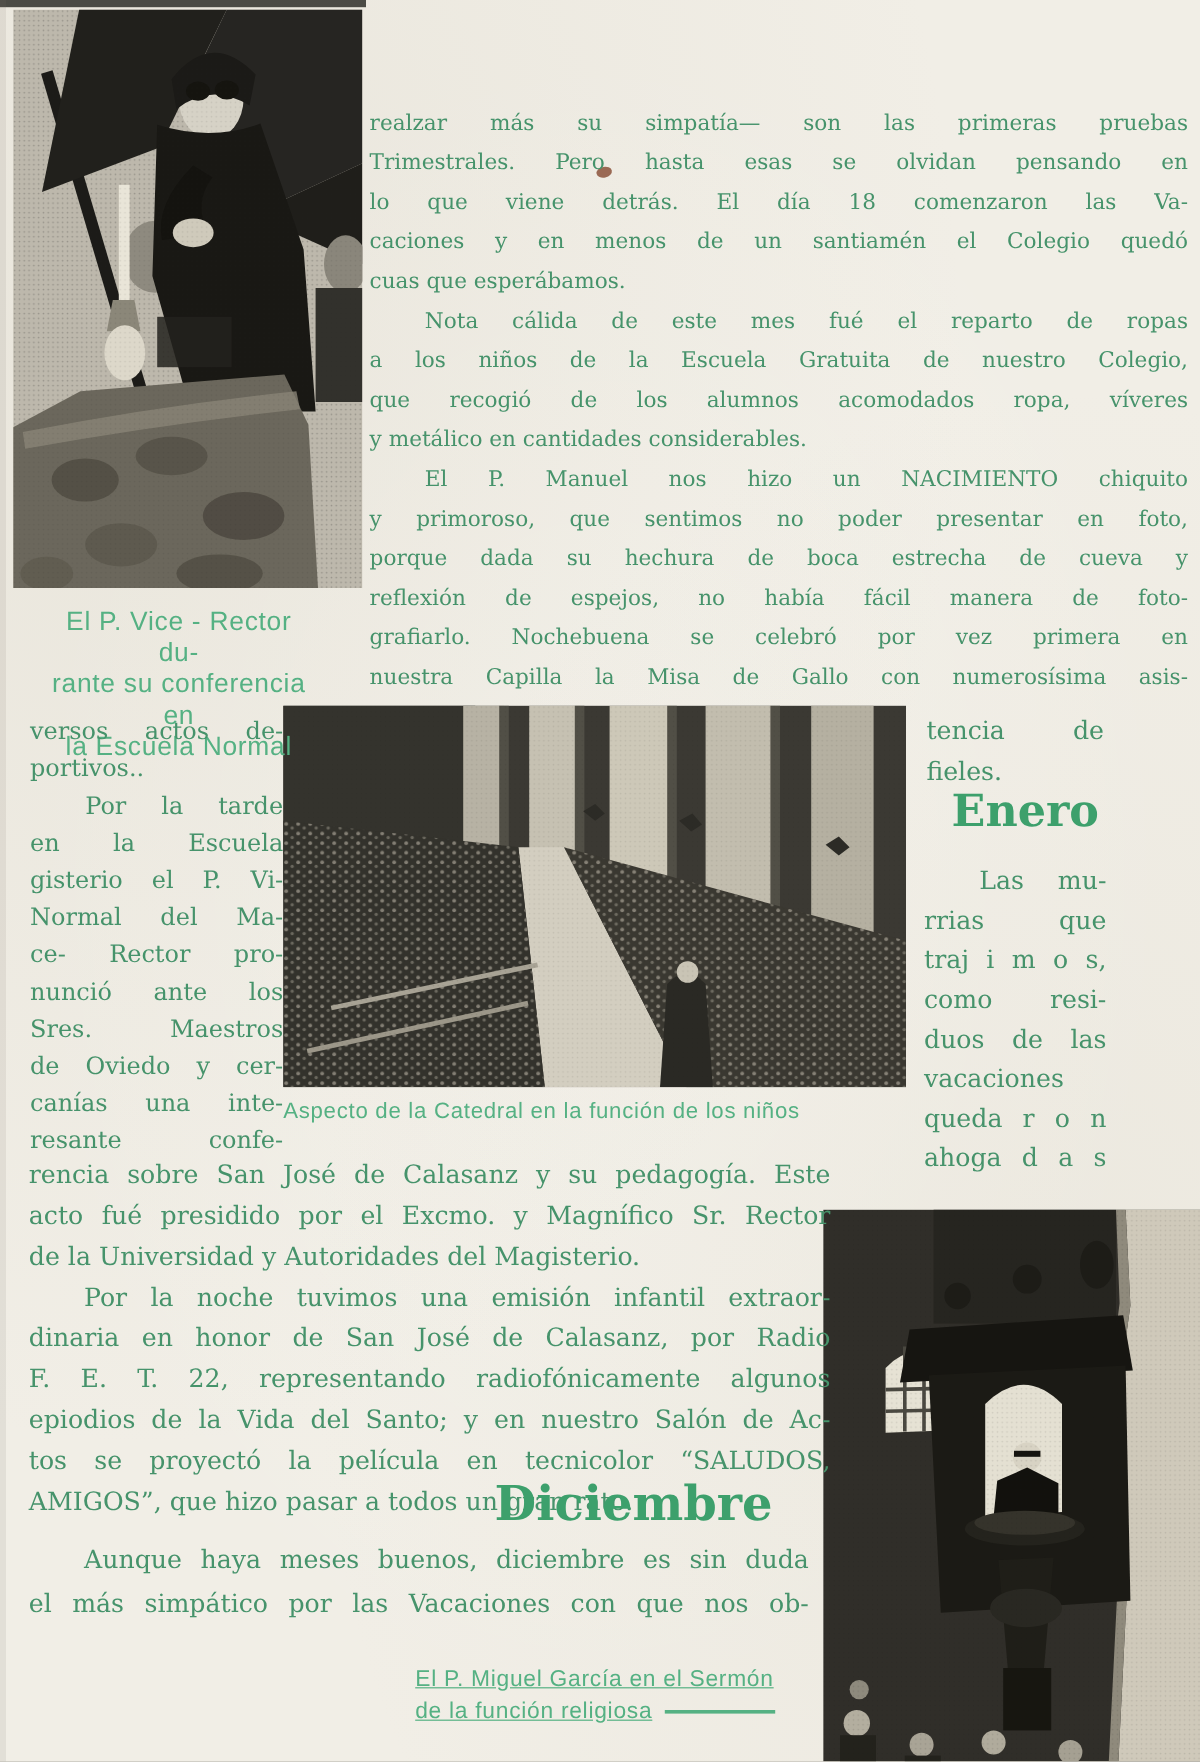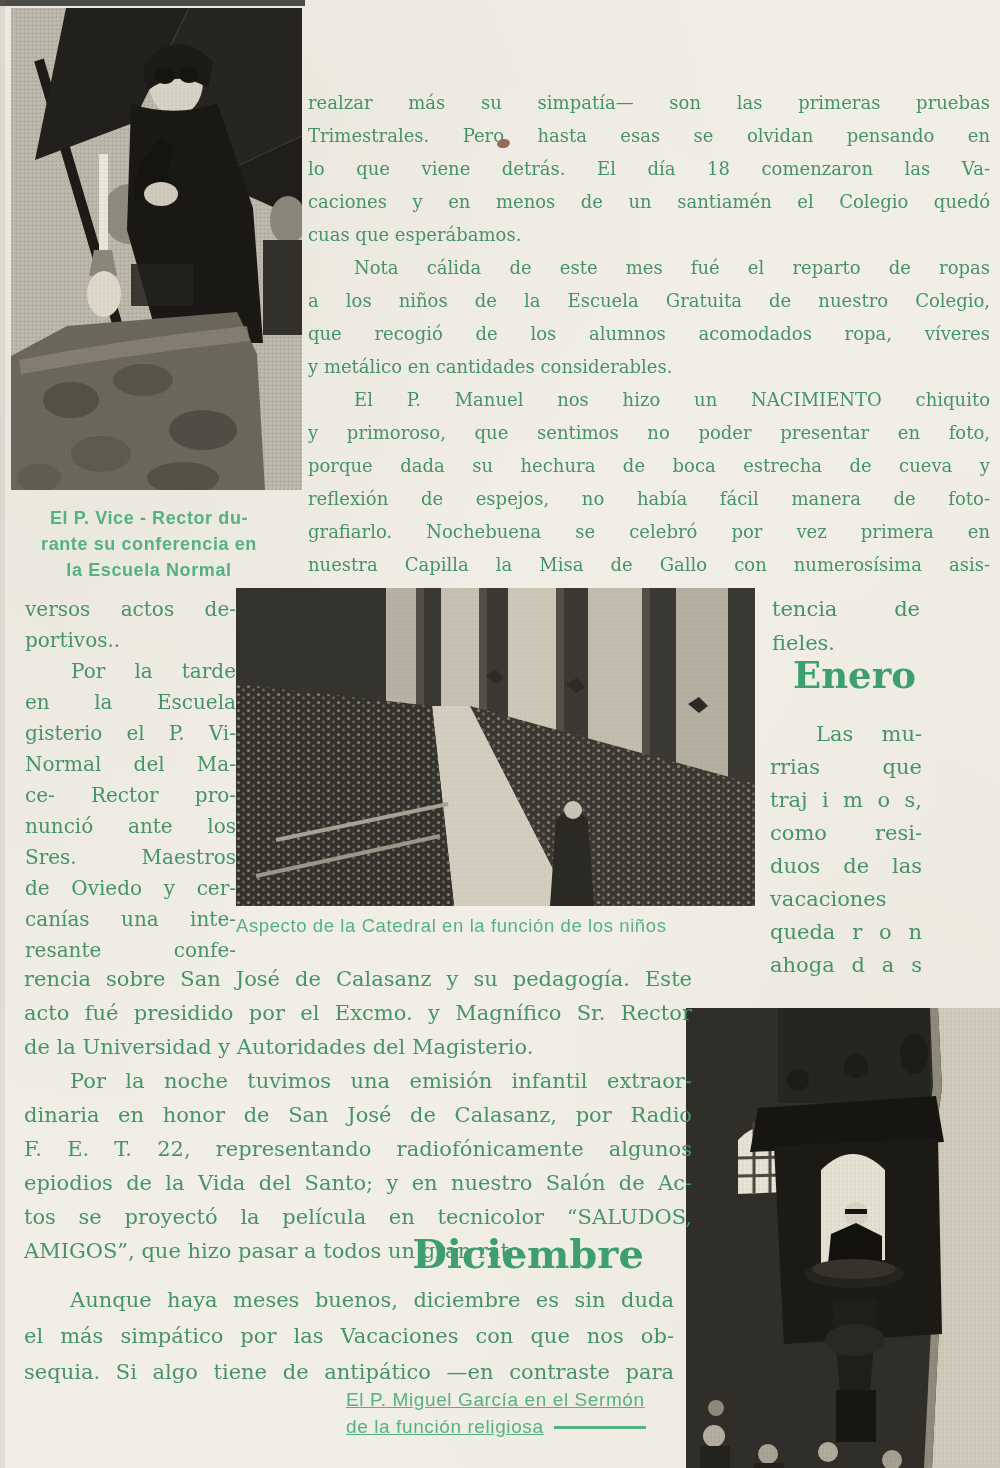--- a/index.html
+++ b/index.html
@@ -36,21 +36,21 @@
   }
   .h-enero { left:793px; top:653px; font-size:37px; }
   .h-diciembre { left:400px; top:1230px; width:256px; text-align:center; font-size:40px; }
 
   
   .caption {
     font-family:"Liberation Sans", sans-serif;
     color:var(--caption, #55b183);
     letter-spacing:.6px;
   }
-  .cap-lecture { left:36px; top:505px; width:226px; text-align:center; font-size:18px; line-height:26px;font-weight:bold; }
+  .cap-lecture { left:36px; top:505px; width:226px; text-align:center; font-size:22px; line-height:26px; }
   .cap-cathedral { left:236px; top:915px; width:519px; text-align:left; font-size:18.5px; }
   .cap-pulpit { left:346px; top:1386px; width:320px; font-size:19px; line-height:27px;text-decoration:underline; }
   .cap-rule { display:inline-block; width:92px; height:3px; background:var(--caption,#55b183); margin-left:10px; vertical-align:4px; }
 
   
   .photo { display:block; }
   .ph-lecture { left:11px; top:8px; width:291px; height:482px; }
   .ph-cathedral { left:236px; top:588px; width:519px; height:318px; }
   .ph-pulpit { left:686px; top:1008px; width:314px; height:460px; }
   .photo svg { width:100%; height:100%; display:block; }
@@ -255,21 +255,20 @@
     <div class="line">epiodios de la Vida del Santo; y en nuestro Salón de Ac-</div>
     <div class="line">tos se proyectó la película en tecnicolor “SALUDOS,</div>
     <div class="line no-j">AMIGOS”, que hizo pasar a todos un gran rato.</div>
   </div>
 
 <div class="abs month-heading h-diciembre">Diciembre</div>
 
 <div class="abs tcol dec-col">
     <div class="line ind">Aunque haya meses buenos, diciembre es sin duda</div>
     <div class="line">el más simpático por las Vacaciones con que nos ob-</div>
-    <div class="line">sequia. Si algo tiene de antipático —en contraste para</div>
   </div>
 
 <div class="abs caption cap-pulpit">
   <div>El P. Miguel García en el Sermón</div>
   <div>
     <span>de la función religiosa</span><span class="cap-rule"></span>
   </div>
 </div>
 
 </body></html>

